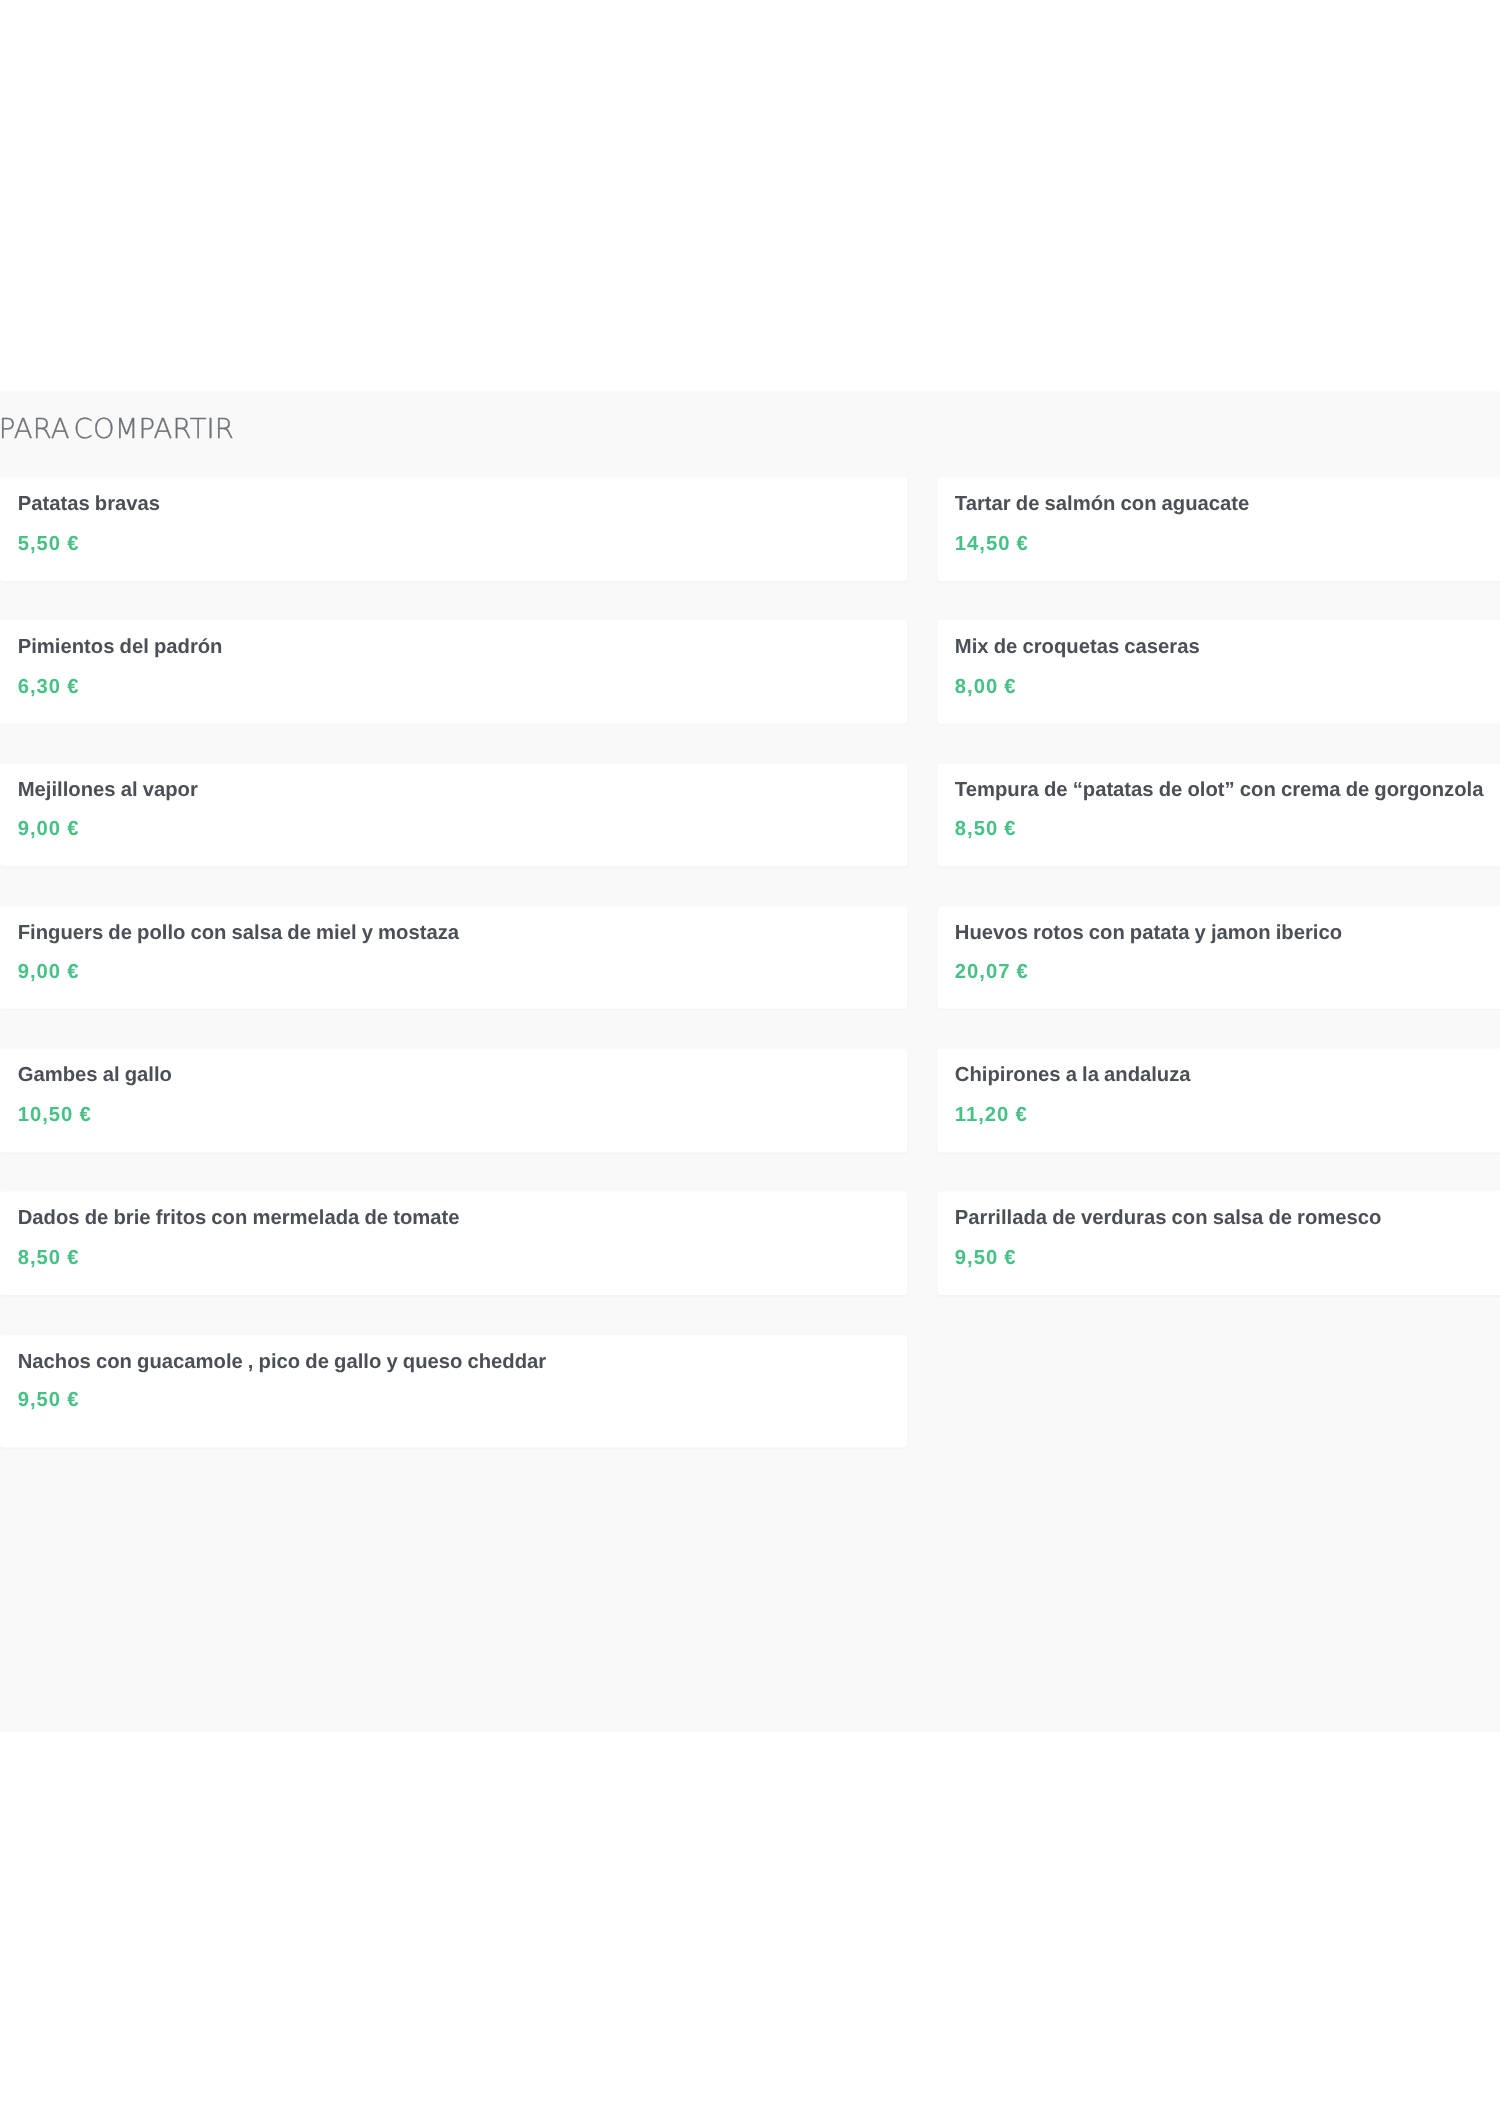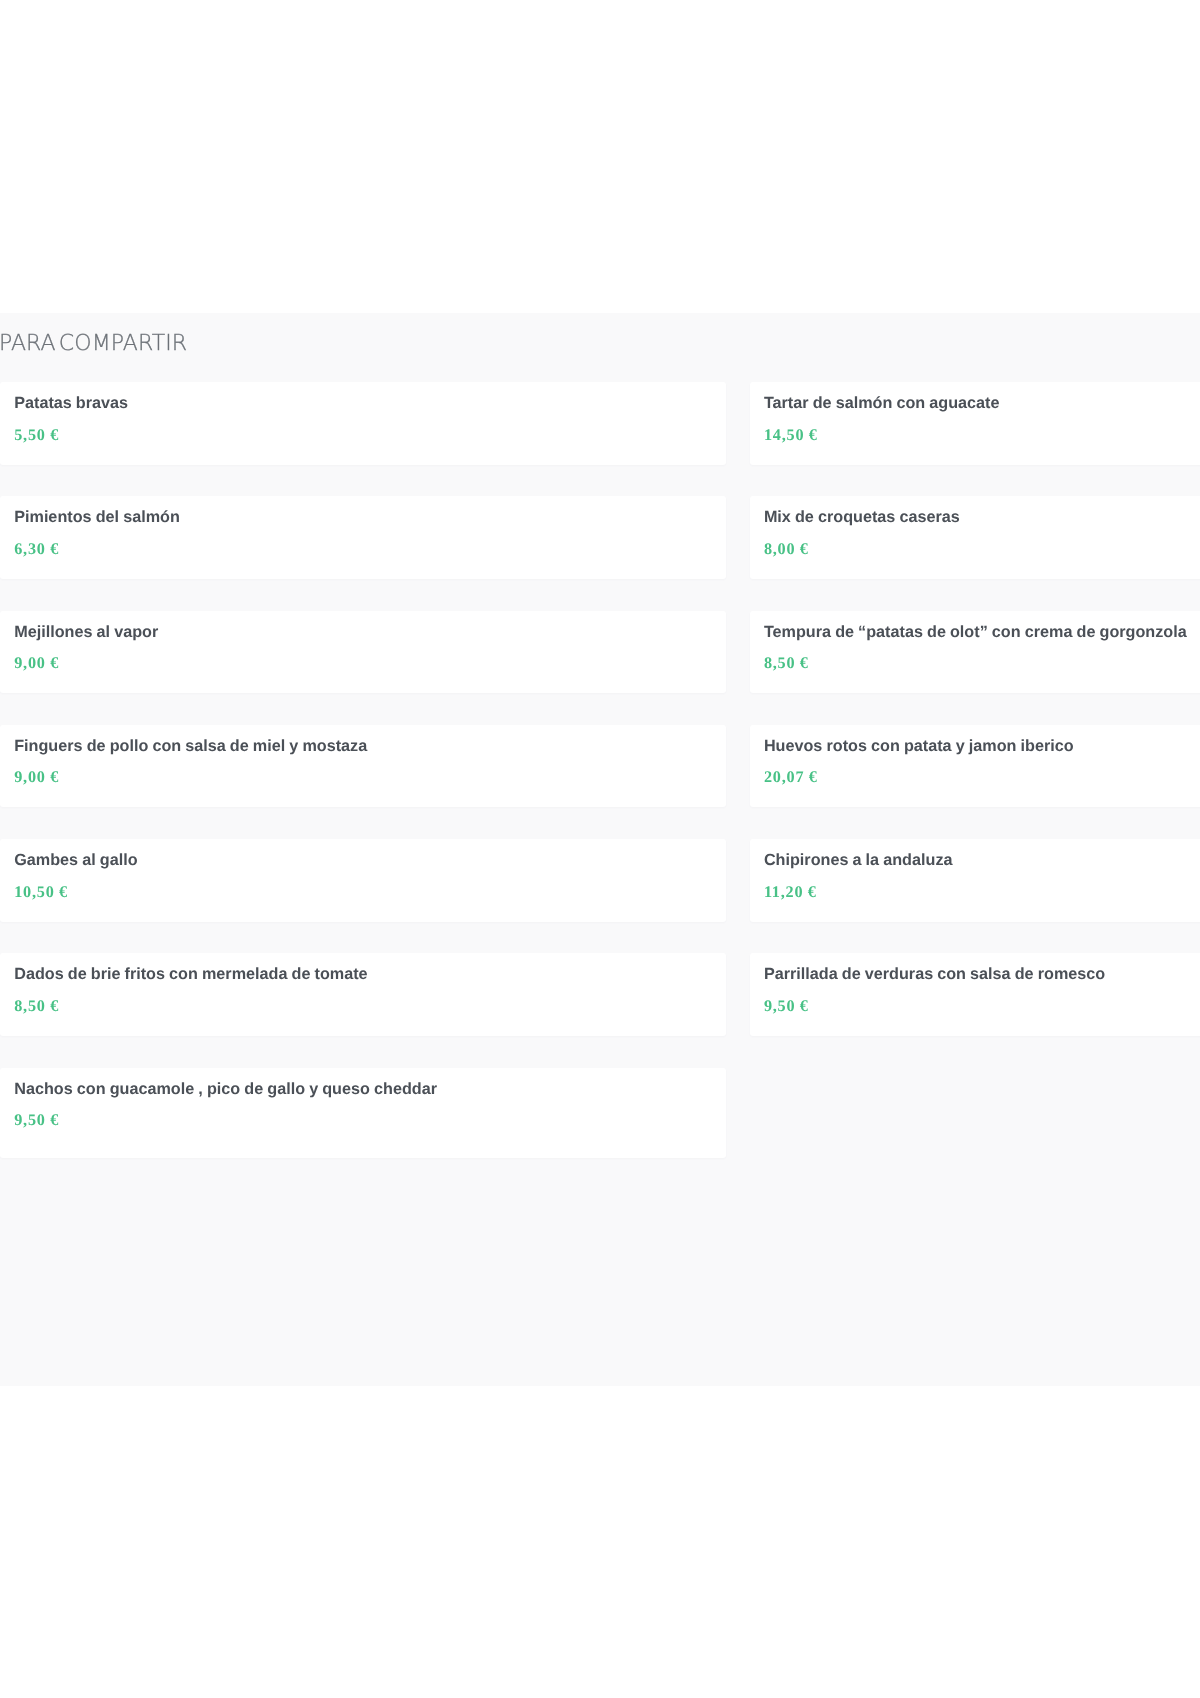--- a/index.html
+++ b/index.html
@@ -80,21 +80,21 @@
     word-spacing: -0.4px;
     line-height: 16px;
     color: #4b5057;
     white-space: nowrap;
     position: absolute;
     left: 14.2px;
     top: 13px;
     text-align: center;
   }
   .item-price {
-    font-family: Liberation Serif, serif;
+    font-family: Liberation Sans, sans-serif;
     font-weight: 700;
     font-size: 16.2px;
     letter-spacing: 0.8px;
     word-spacing: -0.4px;
     line-height: 16px;
     color: #48c186;
     white-space: nowrap;
     position: absolute;
     left: 14.2px;
     top: 44.5px;
@@ -109,21 +109,21 @@
     <div class="items-grid">
     <div class="item-card">
       <div class="item-name">Patatas bravas</div>
       <div class="item-price">5,50 €</div>
     </div>
     <div class="item-card">
       <div class="item-name">Tartar de salmón con aguacate</div>
       <div class="item-price">14,50 €</div>
     </div>
     <div class="item-card">
-      <div class="item-name">Pimientos del salmón</div>
+      <div class="item-name">Pimientos del padrón</div>
       <div class="item-price">6,30 €</div>
     </div>
     <div class="item-card">
       <div class="item-name">Mix de croquetas caseras</div>
       <div class="item-price">8,00 €</div>
     </div>
     <div class="item-card">
       <div class="item-name">Mejillones al vapor</div>
       <div class="item-price">9,00 €</div>
     </div>

